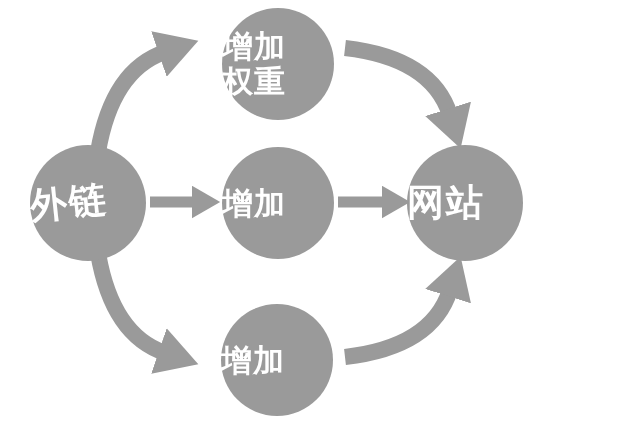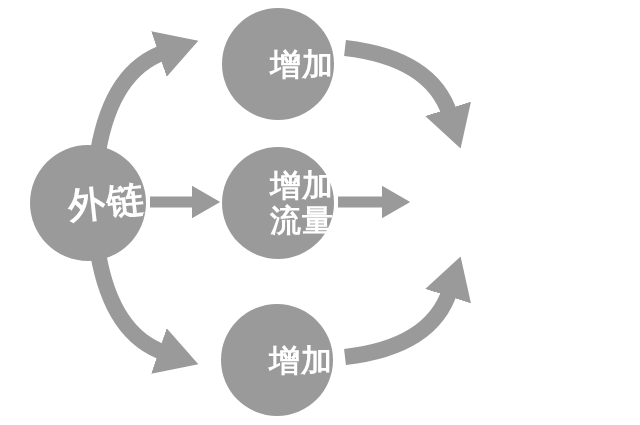--- a/index.html
+++ b/index.html
@@ -20,21 +20,21 @@
   .arrow{stroke:var(--arrow);fill:none;stroke-linecap:butt;}
   .arrow.curved{stroke-width:16px;}
   .arrow.straight{stroke-width:11px;}
   #head path{fill:var(--arrow);}
   .node{
     position:absolute;
     border-radius:50%;
     background:var(--node);
     display:flex;
     flex-direction:column;
-    align-items:flex-end;
+    align-items:flex-start;
     justify-content:center;
     color:var(--text);
     font-weight:bold;
     text-align:center;
   }
   .node.big{width:116px;height:116px;font-size:37px;letter-spacing:2px;}
   .node.mid{width:112px;height:112px;font-size:31px;line-height:1.12;letter-spacing:1px;}
   .node-left{left:30px;top:145px;}
   .node-top{left:222px;top:8px;}
   .node-center{left:222px;top:147px;}
@@ -67,25 +67,28 @@
 
     <path class="arrow curved" marker-end="url(#head)" d="M 345 357 Q 432 347 450 290"></path>
   </svg>
 
   <div class="node big node-left">
     <span class="tilt">外链</span>
   </div>
 
   <div class="node mid node-top">
     <span class="line">增加</span>
+    <span class="line">权重</span>
   </div>
 
   <div class="node mid node-center">
     <span class="line">增加</span>
-    <span class="line">流量</span>
   </div>
 
   <div class="node mid node-bottom">
     <span class="line">增加</span>
   </div>
 
+  <div class="node big node-right">
+    <span>网站</span>
+  </div>
 
 </div>
 
 </body></html>

